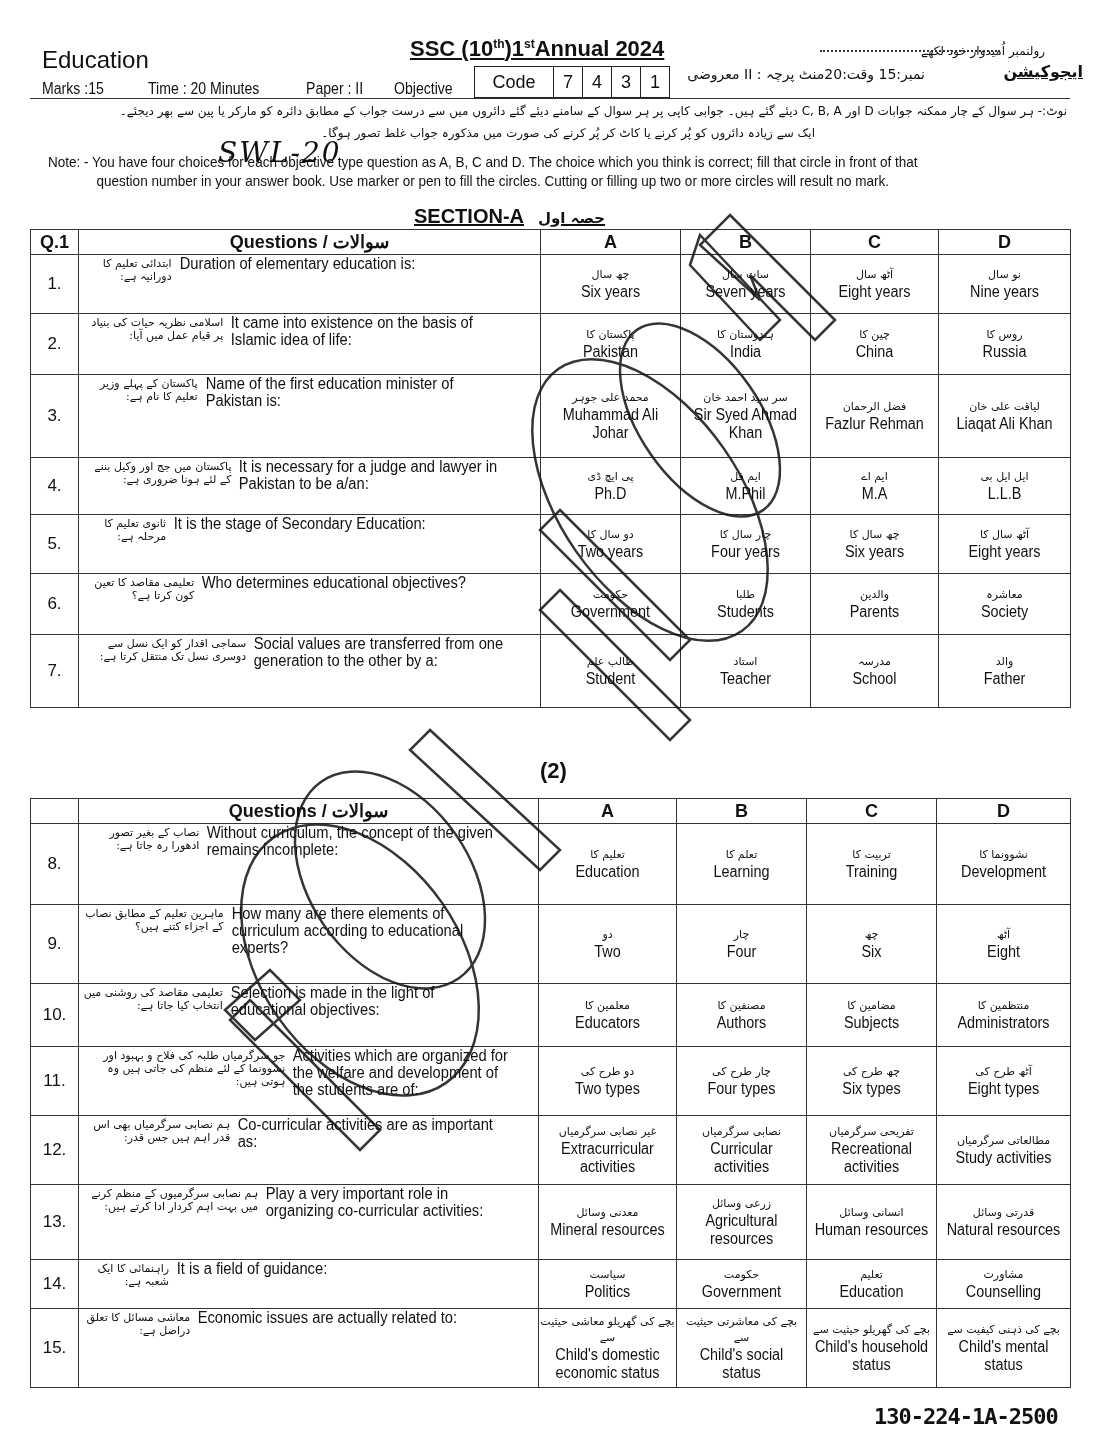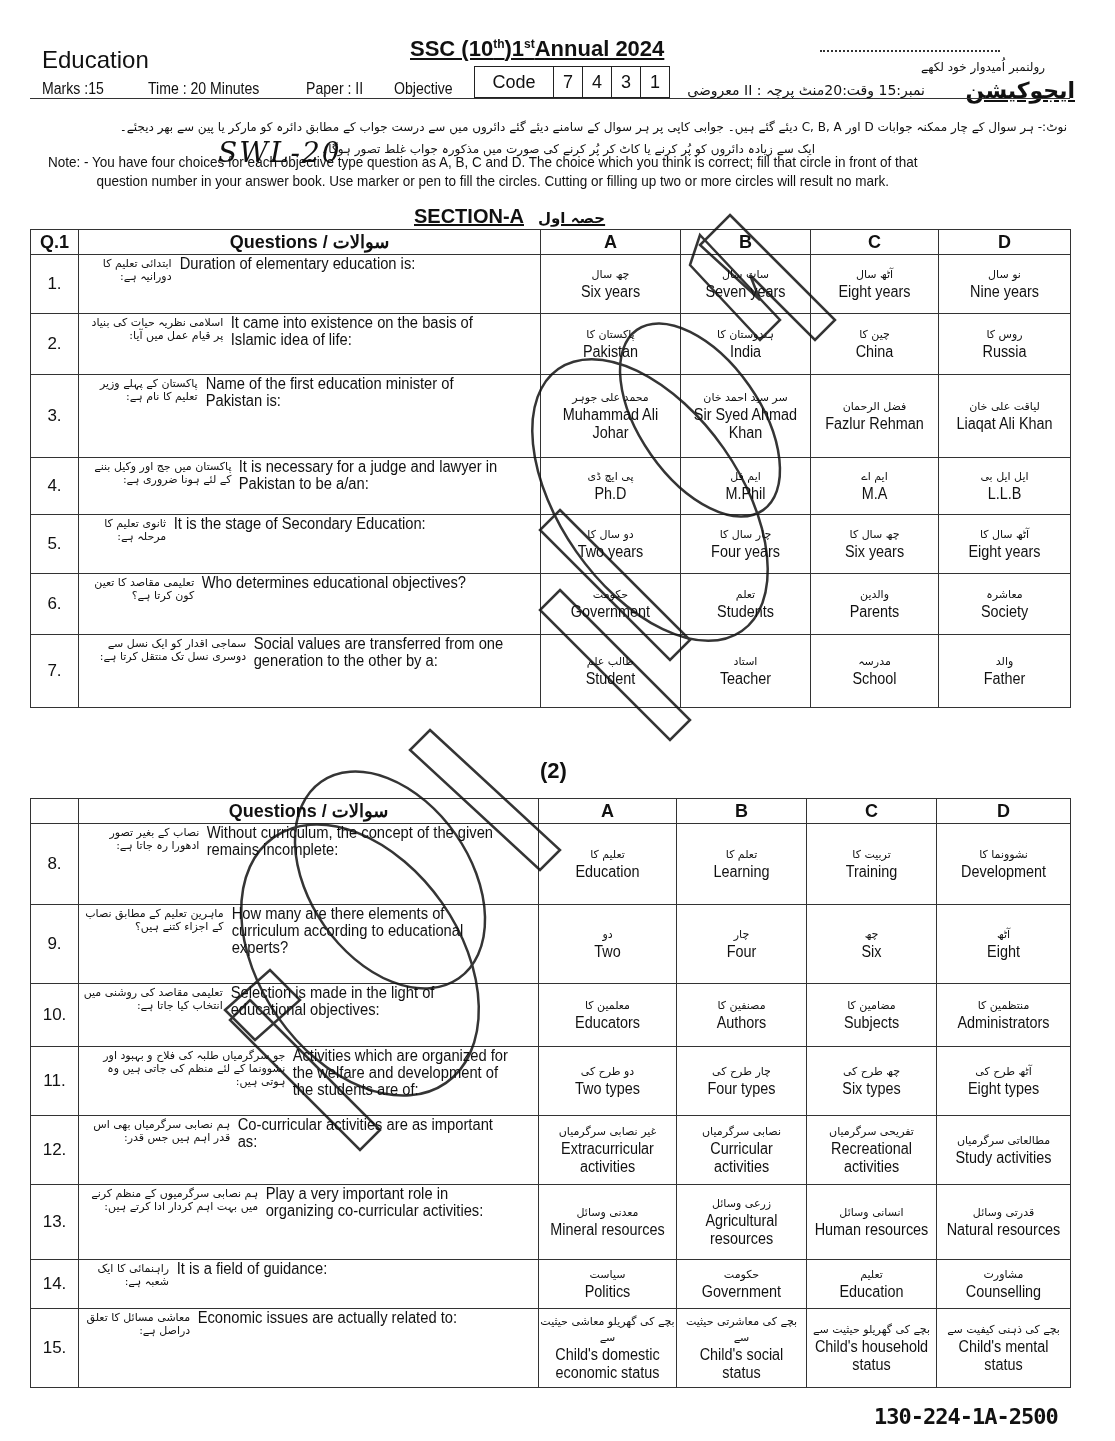--- a/index.html
+++ b/index.html
@@ -5,22 +5,22 @@
   html,body{margin:0;padding:0;background:#fff;}
   body{width:1115px;height:1441px;position:relative;overflow:hidden;color:#111;font-family:"Liberation Sans",sans-serif;}
   .abs{position:absolute;}
   .subj{left:42px;top:46px;font-size:24px;}
   .meta{top:80px;font-size:16px;transform:scaleX(0.88);transform-origin:left top;}
   .title{left:410px;top:36px;font-size:22px;font-weight:bold;text-decoration:underline;text-align:center;}
   .title sup{font-size:12px;}
   .codebox{left:474px;top:66px;height:30px;display:flex;border:1px solid #222;}
   .codebox div{border-right:1px solid #222;display:flex;align-items:center;justify-content:center;font-size:18px;}
   .codebox div:last-child{border-right:none;}
-  .urdu{direction:rtl;font-family:"DejaVu Sans",sans-serif;margin-top:16px;}
-  .u-title{right:40px;top:62px;font-size:22px;font-weight:bold;text-decoration:underline;}
+  .urdu{direction:rtl;font-family:"DejaVu Sans",sans-serif;}
+  .u-title{right:32px;top:62px;font-size:16px;font-weight:bold;text-decoration:underline;}
   .u-meta{right:300px;top:66px;font-size:14px;}
   .u-roll{right:70px;top:44px;font-size:12px;}
   .dots{left:820px;top:50px;width:180px;border-bottom:2px dotted #333;}
   .hrule{left:30px;top:98px;width:1040px;border-top:1px solid #333;}
   .u-note{right:48px;width:1000px;font-size:12px;text-align:right;}
   .hand{left:218px;top:136px;font-size:28px;font-family:"DejaVu Serif",serif;font-style:italic;letter-spacing:2px;}
   .note{left:48px;top:152px;width:1010px;font-size:15px;line-height:19px;transform:scaleX(0.9);transform-origin:left top;width:1120px;}
   .note .ind{padding-left:54px;}
   .sec{left:414px;top:205px;font-size:20px;font-weight:bold;text-decoration:underline;}
   .sec .u{font-family:"DejaVu Sans",sans-serif;font-size:15px;margin-left:14px;}
@@ -225,21 +225,21 @@
           <div class="qbody" style="height: 60px;">
             <div class="ur">تعلیمی مقاصد کا تعین کون کرتا ہے؟</div>
             <div class="en">Who determines educational objectives?</div>
           </div>
         </td>
         <td class="opt">
           <div class="ur">حکومت</div>
           <div class="en">Government</div>
         </td>
         <td class="opt">
-          <div class="ur">تعلم</div>
+          <div class="ur">طلبا</div>
           <div class="en">Students</div>
         </td>
         <td class="opt">
           <div class="ur">والدین</div>
           <div class="en">Parents</div>
         </td>
         <td class="opt">
           <div class="ur">معاشرہ</div>
           <div class="en">Society</div>
         </td>

